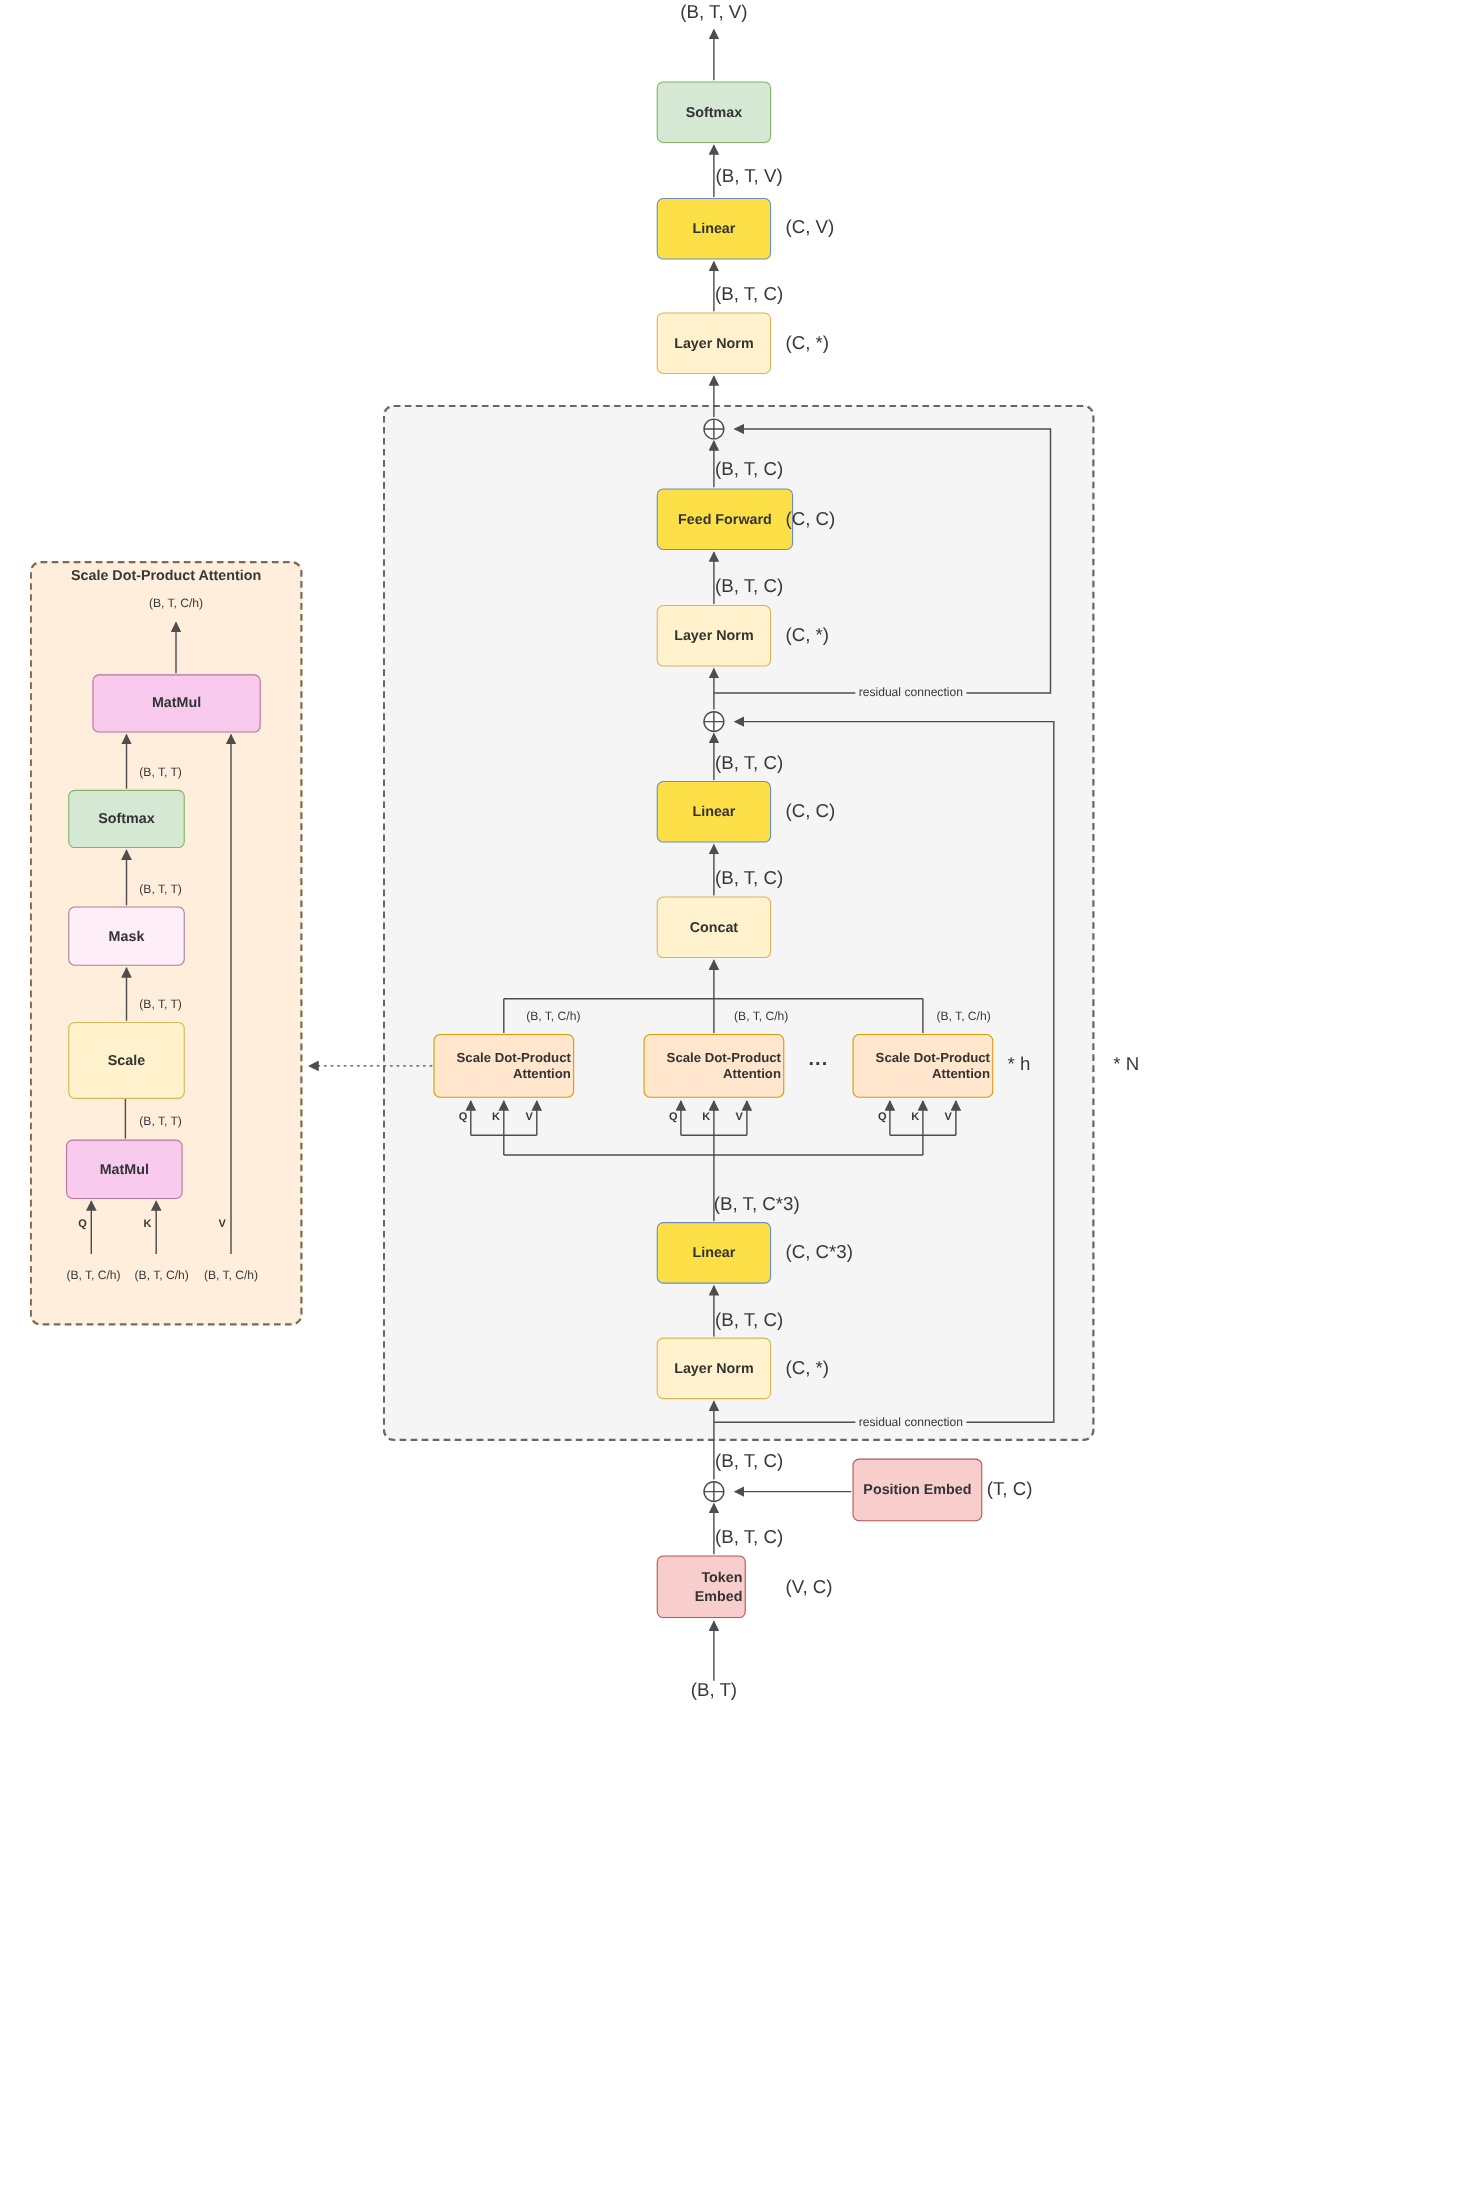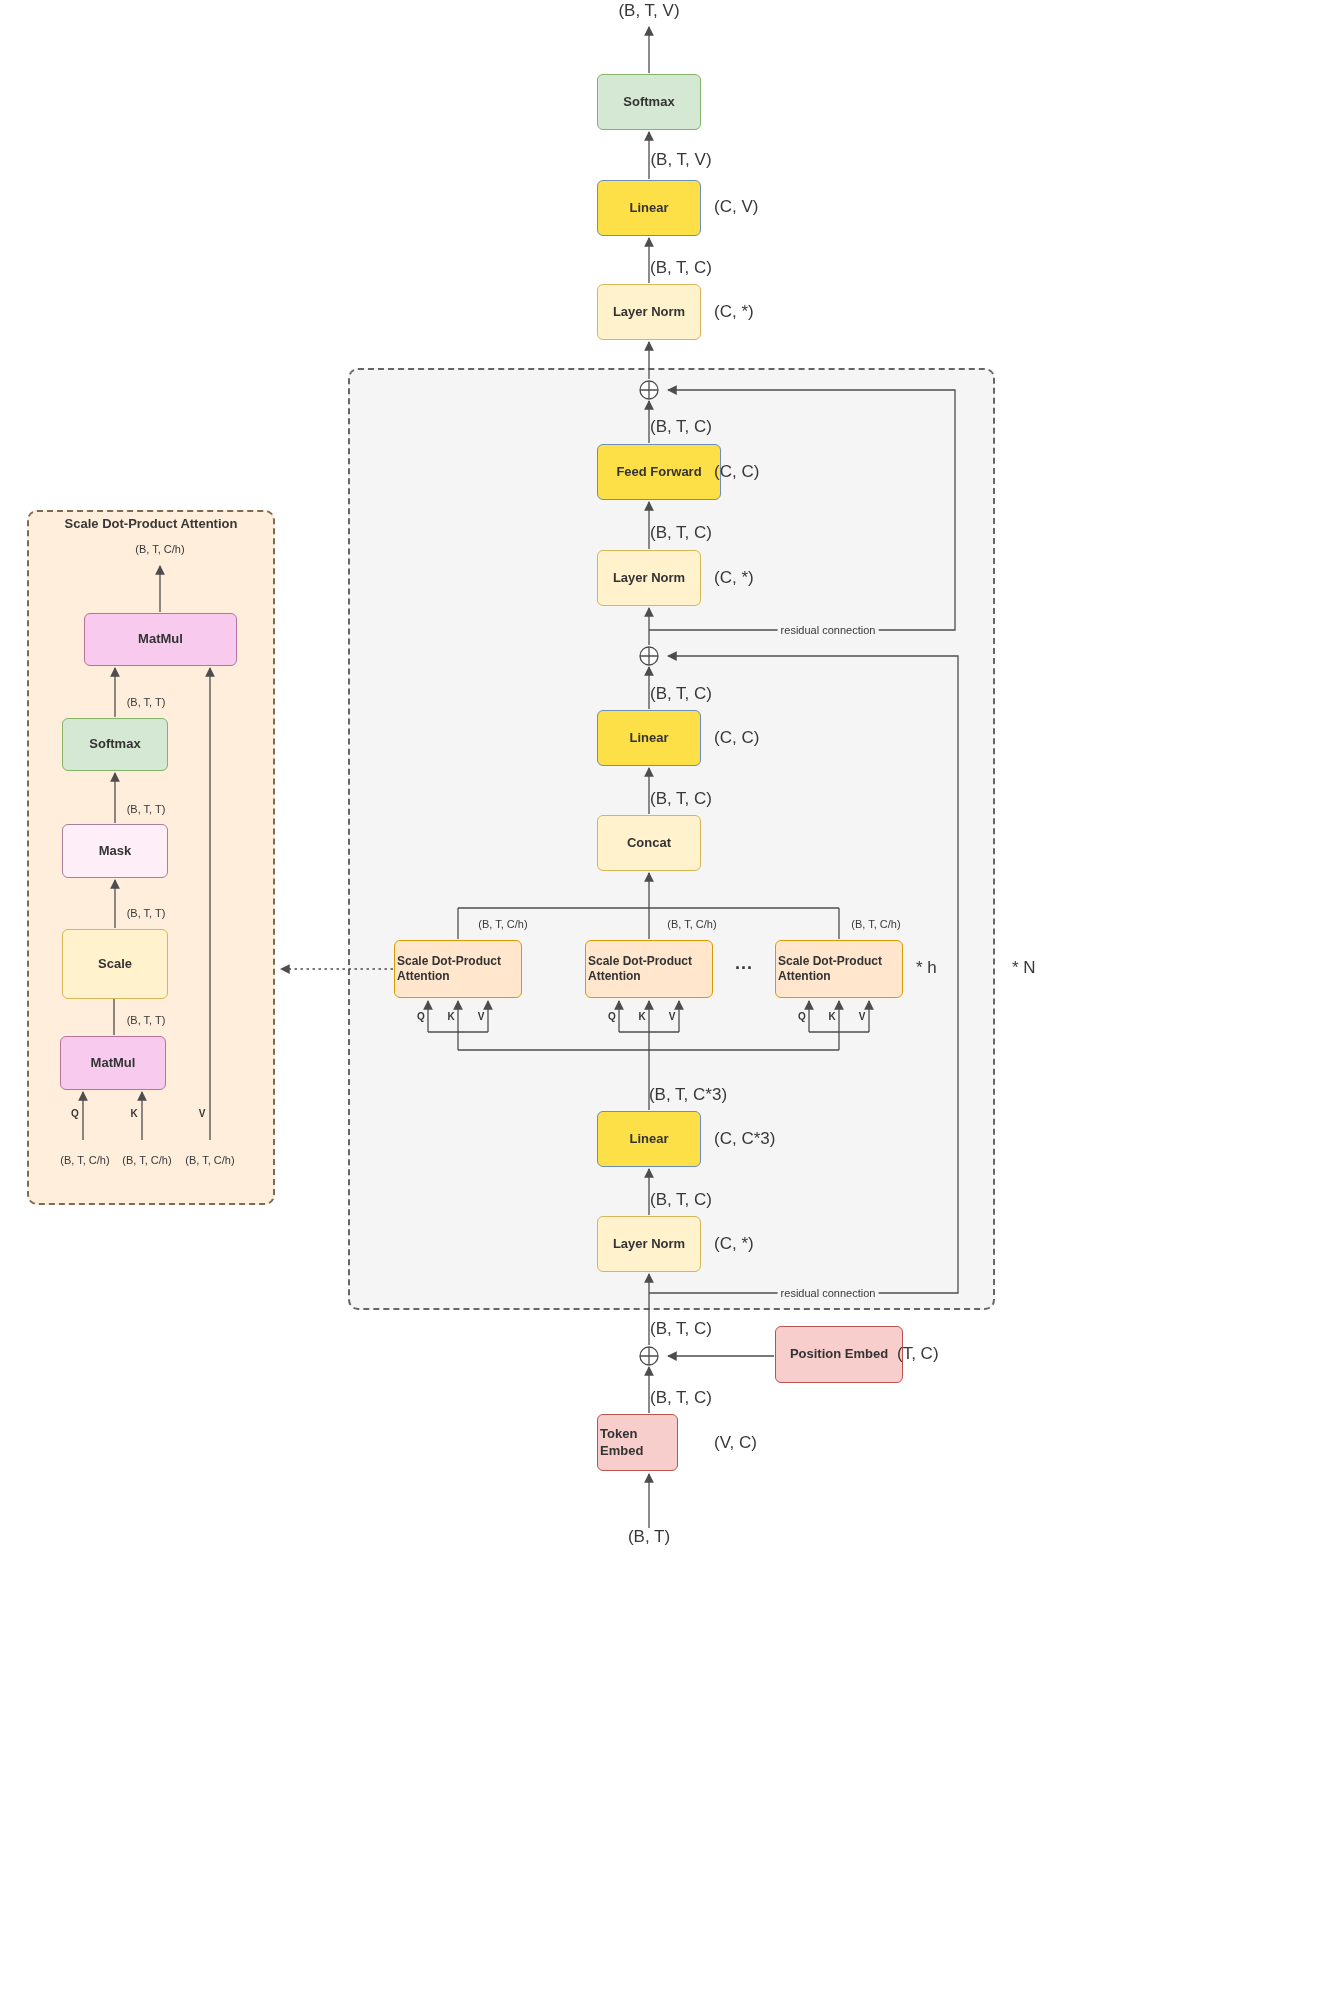--- a/index.html
+++ b/index.html
@@ -11,21 +11,21 @@
   .main-block{left:348px;top:368px;width:647px;height:942px;background:#f5f5f5;border:2px dashed #666}
   .detail-panel{left:27px;top:510px;width:248px;height:695px;background:#ffeedb;border:2px dashed #7d6a52}
 
   svg.wires{position:absolute;left:0;top:0;z-index:1}
   .wire{stroke:#4d4d4d;stroke-width:1.3;fill:none}
   .dotted{stroke-dasharray:2.5,3.5}
   .addnode circle{fill:#ffffff;stroke:#4d4d4d;stroke-width:1.3}
   .addnode path{stroke:#4d4d4d;stroke-width:1.3;fill:none}
 
   .box{position:absolute;z-index:2;display:flex;align-items:center;justify-content:center;
-       text-align:left;font-weight:700;font-size:13px;color:#333;
+       text-align:right;font-weight:700;font-size:13px;color:#333;
        border:1px solid #333;border-radius:6px;line-height:1.25;padding:2px}
   .green{background:#d5e8d4;border-color:#82b366}
   .blue{background:#fde047;border-color:#6c8ebf}
   .yellow{background:#fff2cc;border-color:#d6b656}
   .red{background:#f8cecc;border-color:#b85450}
   .pink{background:#f8cbee;border-color:#b5739d}
   .maskc{background:#fdeef8;border-color:#a87f9b}
   .orange{background:#ffe6cc;border-color:#d79b00}
   .attn{font-size:12px}
 
@@ -133,21 +133,21 @@
   <div class="box green" style="left:597px;top:74px;width:104px;height:56px">Softmax</div>
   <div class="box blue" style="left:597px;top:180px;width:104px;height:56px">Linear</div>
   <div class="box yellow" style="left:597px;top:284px;width:104px;height:56px">Layer Norm</div>
   <div class="box blue" style="left:597px;top:444px;width:124px;height:56px">Feed Forward</div>
   <div class="box yellow" style="left:597px;top:550px;width:104px;height:56px">Layer Norm</div>
   <div class="box blue" style="left:597px;top:710px;width:104px;height:56px">Linear</div>
   <div class="box yellow" style="left:597px;top:815px;width:104px;height:56px">Concat</div>
   <div class="box blue" style="left:597px;top:1111px;width:104px;height:56px">Linear</div>
   <div class="box yellow" style="left:597px;top:1216px;width:104px;height:56px">Layer Norm</div>
   <div class="box red" style="left:597px;top:1414px;width:81px;height:57px">Token Embed</div>
-  <div class="box red" style="left:775px;top:1326px;width:128px;height:57px">Position Embed</div>
+  <div class="box red" style="left:775px;top:1326px;width:118px;height:57px">Position Embed</div>
 
   <div class="box orange attn" style="left:394px;top:940px;width:128px;height:58px">Scale Dot-Product Attention</div>
   <div class="box orange attn" style="left:585px;top:940px;width:128px;height:58px">Scale Dot-Product Attention</div>
   <div class="box orange attn" style="left:775px;top:940px;width:128px;height:58px">Scale Dot-Product Attention</div>
 
   <div class="box pink" style="left:84px;top:613px;width:153px;height:53px">MatMul</div>
   <div class="box green" style="left:62px;top:718px;width:106px;height:53px">Softmax</div>
   <div class="box maskc" style="left:62px;top:824px;width:106px;height:54px">Mask</div>
   <div class="box yellow" style="left:62px;top:929px;width:106px;height:70px">Scale</div>
   <div class="box pink" style="left:60px;top:1036px;width:106px;height:54px">MatMul</div>

